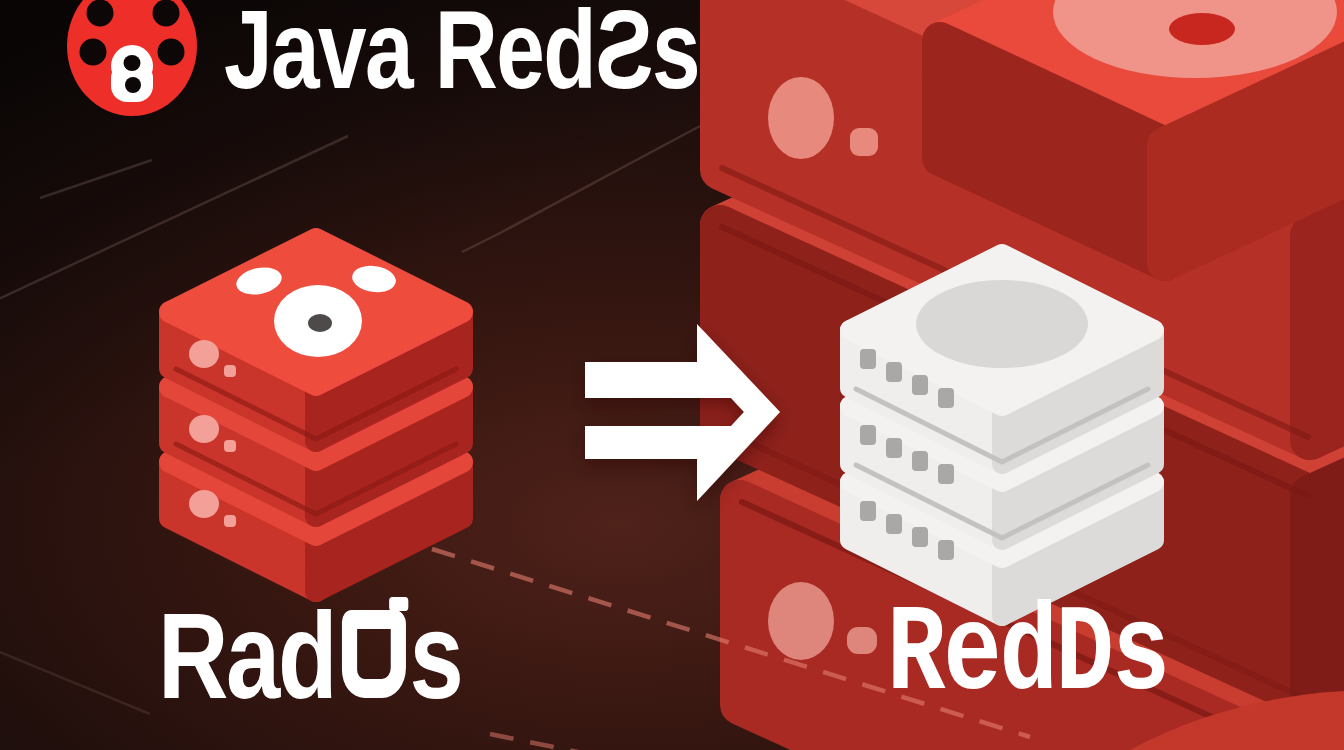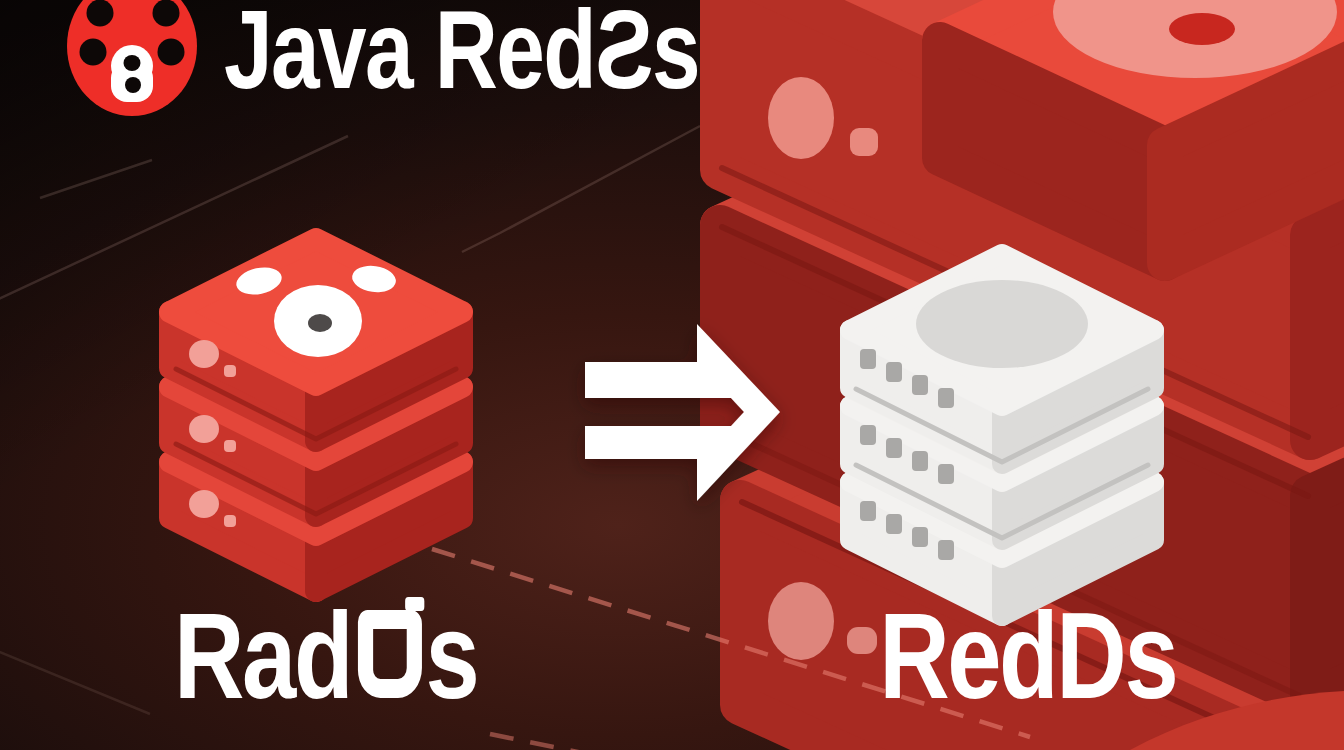--- a/index.html
+++ b/index.html
@@ -8,22 +8,22 @@
     font-family:"Liberation Sans","DejaVu Sans",sans-serif;
     background:#a21caf;
   }
   #scene-svg{position:absolute;left:0;top:0;width:1344px;height:750px;display:block;}
   .txt{position:absolute;display:flex;align-items:center;color:#fff;font-weight:700;
        white-space:nowrap;z-index:5;}
   .title-wrap{left:224px;top:-6px;height:112px;}
   .title-inner{font-size:112px;letter-spacing:-2px;transform:scaleX(.78);
        transform-origin:left center;line-height:1;}
   .label-wrap{top:598px;height:116px;justify-content:center;}
-  .label-left{left:120px;width:412px;}
-  .label-right{left:826px;width:404px;}
+  .label-left{left:104px;width:412px;}
+  .label-right{left:826px;width:404px;font-family:Liberation Mono, monospace;}
   .label-inner{font-size:122px;letter-spacing:-3px;transform:scaleX(.8);
        transform-origin:center;line-height:1;display:inline-block;}
   .uglyph{position:relative;display:inline-block;width:42px;height:50px;
        border:19px solid #fff;border-radius:12px 14px 30px 28px;
        margin:0 4px 0 9px;}
   .uglyph::after{content:'';position:absolute;top:-32px;right:-22px;width:24px;height:14px;
        background:#fff;border-radius:4px;}
 </style>
 </head>
 <body>

